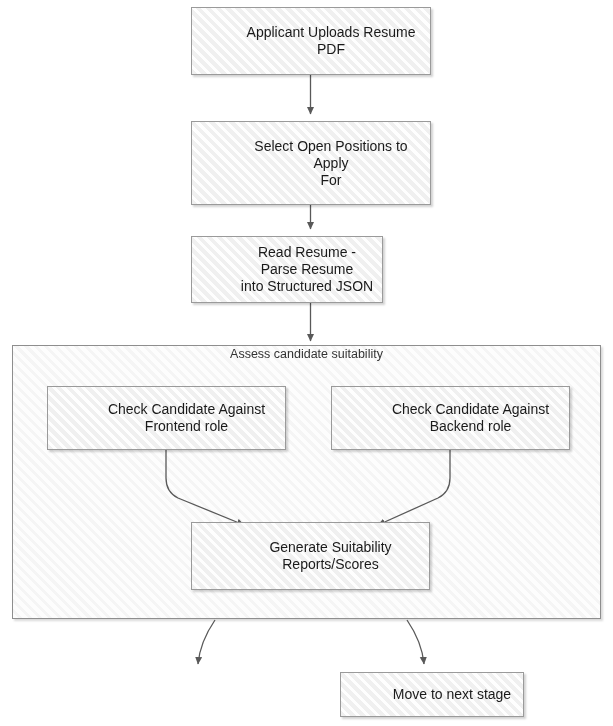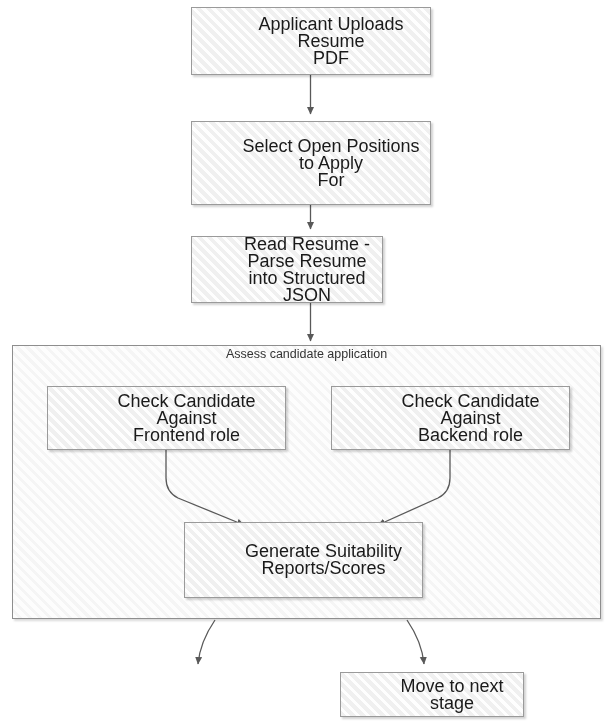--- a/index.html
+++ b/index.html
@@ -26,21 +26,21 @@
     height: 726px;
   }
   .node {
     position: absolute;
     box-sizing: border-box;
     display: flex;
     align-items: center;
     justify-content: center;
     text-align: center;
     color: #1a1a1a;
-    font-size: 18px;
+    font-size: 14px;
     line-height: 17px;
     background-color: #f0f0f0;
     background-image: repeating-linear-gradient(
         45deg,
         rgba(255,255,255,0) 0px,
         rgba(255,255,255,0) 4px,
         rgba(255,255,255,0.95) 4px,
         rgba(255,255,255,0.95) 7px
       );
     border: 1px solid #9a9a9a;
@@ -80,21 +80,21 @@
   .edge-layer { z-index: 2; pointer-events: none; }
   .edge-layer-top { z-index: 4; pointer-events: none; }
 </style>
 </head>
 <body>
 
 <div id="canvas">
 
   <div class="group" style="left:12px; top:345px; width:589px; height:274px;">
   </div>
-  <div class="group-title" style="left:12px; top:347px; width:589px;">Assess candidate application</div>
+  <div class="group-title" style="left:12px; top:347px; width:589px;">Assess candidate suitability</div>
 
   <svg class="layer edge-layer" viewBox="0 0 613 726">
     <defs>
       <marker id="arrowhead" markerWidth="9" markerHeight="9" refX="7.2" refY="3.6" orient="auto" markerUnits="userSpaceOnUse">
         <path d="M0,0 L7.6,3.6 L0,7.2 z" fill="#595959"></path>
       </marker>
     </defs>
 
     <g>
       <path d="M310.5,75 L310.5,114" fill="none" stroke="#595959" stroke-width="1.3" marker-end="url(#arrowhead)"></path>
@@ -135,21 +135,21 @@
   <div class="node" style="left:47px; top:386px; width:239px; height:64px;">
     <span class="label">Check Candidate Against
 Frontend role</span>
   </div>
 
   <div class="node" style="left:331px; top:386px; width:239px; height:64px;">
     <span class="label">Check Candidate Against
 Backend role</span>
   </div>
 
-  <div class="node" style="left:184px; top:522px; width:239px; height:76px;">
+  <div class="node" style="left:191px; top:522px; width:239px; height:68px;">
     <span class="label">Generate Suitability
 Reports/Scores</span>
   </div>
 
 
   <div class="node" style="left:340px; top:672px; width:184px; height:45px;">
     <span class="label">Move to next stage</span>
   </div>
 
   <svg class="layer edge-layer-top" viewBox="0 0 613 726">

